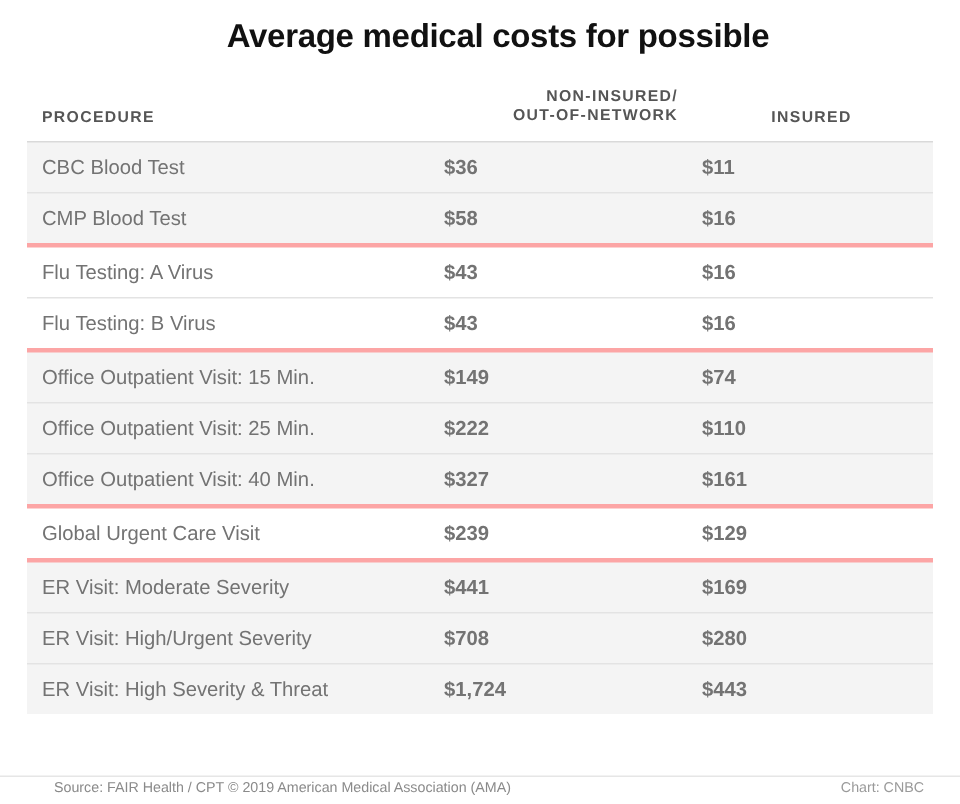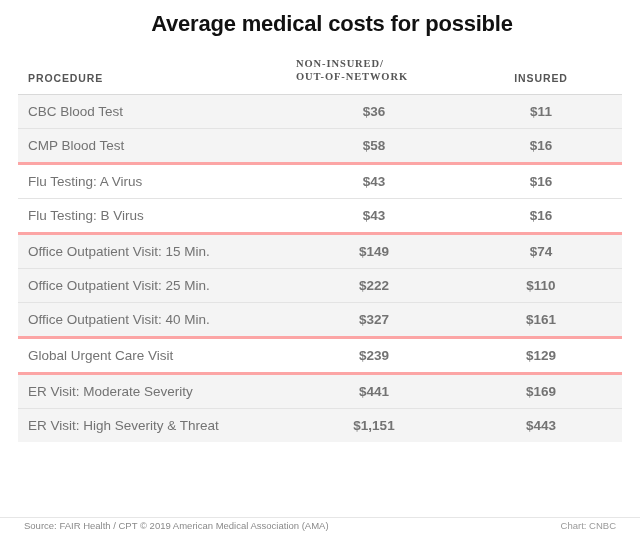--- a/index.html
+++ b/index.html
@@ -51,55 +51,53 @@
     color: #555555;
     padding: 6px 8px 10px 8px;
     vertical-align: bottom;
     text-transform: uppercase;
   }
   thead th.h-proc {
     text-align: left;
     padding-left: 10px;
   }
   thead th.h-non {
-    text-align: left;
+    text-align: right;
     line-height: 1.22;
-    font-family: Liberation Serif, serif;
   }
   thead th.h-ins {
     text-align: center;
   }
 
   tbody td {
     font-size: 13.5px;
     padding: 9px 8px;
     color: #737373;
     border-top: 1px solid #e3e3e3;
   }
   tbody tr:first-child td {
     border-top: 1px solid #d9d9d9;
   }
   tbody td.proc {
     text-align: left;
     padding-left: 10px;
     font-weight: normal;
   }
   tbody td.num {
-    text-align: center;
     font-weight: bold;
   }
   tbody tr.shaded td {
     background: #f4f4f4;
   }
   tbody tr.group-start td {
     border-top: 3px solid #fca5a5;
   }
   .footer-note {
     position: absolute;
-    left: 24px;
+    left: 36px;
     right: 24px;
     bottom: 2px;
     font-size: 9.5px;
     color: #8a8a8a;
     white-space: nowrap;
     overflow: hidden;
     height: 14px;
   }
   .footer-note .src { float: left; }
   .footer-note .credit { float: right; color: #9a9a9a; text-align: right; }
@@ -177,22 +175,27 @@
           <td class="proc">Global Urgent Care Visit</td>
           <td class="num">$239</td>
           <td class="num">$129</td>
         </tr>
         <tr class="shaded group-start">
           <td class="proc">ER Visit: Moderate Severity</td>
           <td class="num">$441</td>
           <td class="num">$169</td>
         </tr>
         <tr class="shaded">
+          <td class="proc">ER Visit: High/Urgent Severity</td>
+          <td class="num">$708</td>
+          <td class="num">$280</td>
+        </tr>
+        <tr class="shaded">
           <td class="proc">ER Visit: High Severity &amp; Threat</td>
-          <td class="num">$1,151</td>
+          <td class="num">$1,724</td>
           <td class="num">$443</td>
         </tr>
       </tbody>
   </table>
 
   <div class="bottom-rule"></div>
   <div class="footer-note">
     <span class="src">Source: FAIR Health / CPT © 2019 American Medical Association (AMA)</span>
     <span class="credit">Chart: CNBC</span>
   </div>

